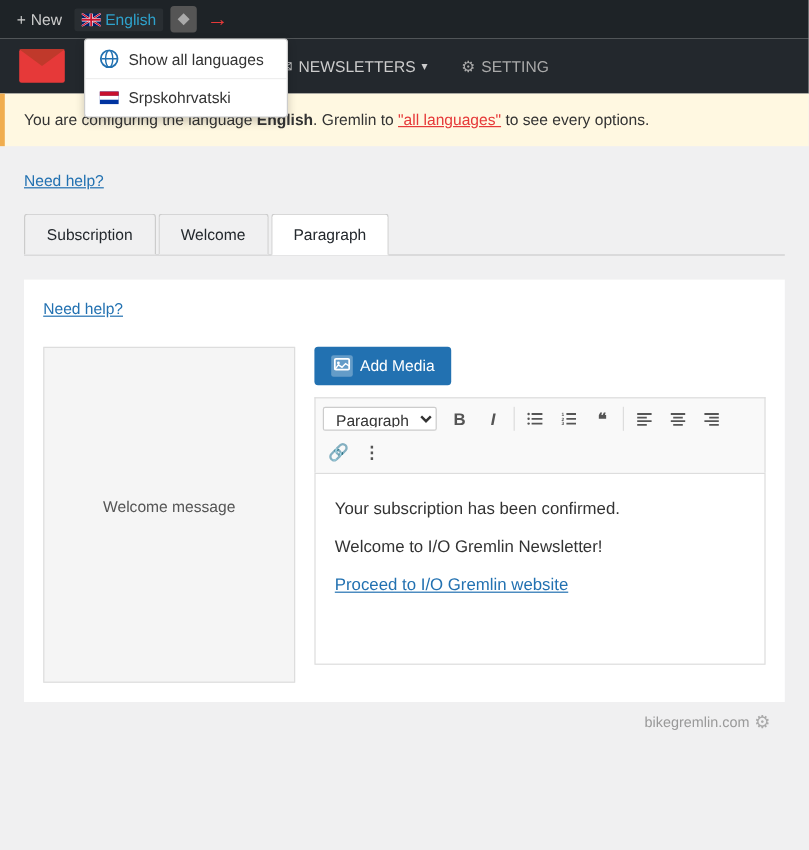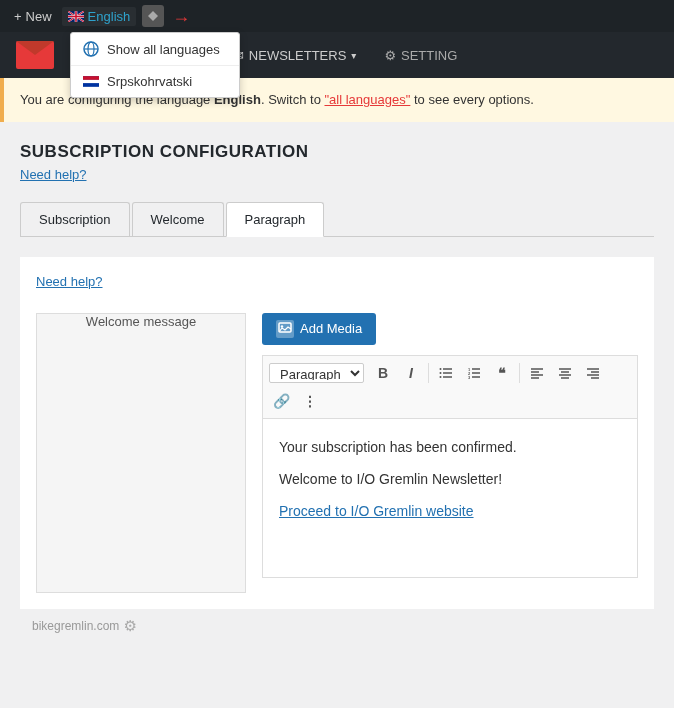--- a/index.html
+++ b/index.html
@@ -225,21 +225,21 @@
       margin-top: 8px;
     }
     .editor-sidebar {
       width: 210px;
       min-height: 280px;
       background: #f5f5f5;
       border: 1px solid #ddd;
       display: flex;
       flex-direction: column;
       align-items: center;
-      justify-content: flex-start;
+      justify-content: center;
       padding-bottom: 12px;
       flex-shrink: 0;
     }
     .editor-sidebar-label {
       font-size: 13px;
       color: #555;
       font-weight: 500;
     }
     .editor-main {
       flex: 1;
@@ -329,20 +329,21 @@
     }
 
     
     .footer-watermark {
       text-align: right;
       padding: 8px 12px;
       color: #999;
       font-size: 12px;
       display: flex;
       align-items: center;
+      justify-content: flex-end;
       gap: 4px;
       background: #f0f0f1;
     }
     .gear-icon-sm {
       color: #aaa;
       font-size: 15px;
     }
 
     
     .uk-flag {
@@ -423,25 +424,24 @@
       <span class="chevron">▾</span>
     </div>
     <div class="header-nav-item settings">
       <span>⚙</span>
       <span>SETTING</span>
     </div>
   </div>
 </div>
 
 <div class="info-banner">
-  <span>You are configuring the language </span><strong>English</strong><span>. Switch to </span><a>"all languages"</a><span> to see every options.</span>
+  <span>You are configuring the language </span><strong>English</strong><span>. Gremlin to </span><a>"all languages"</a><span> to see every options.</span>
 </div>
 
 <div class="main-content">
-  <h1 class="page-title">SUBSCRIPTION CONFIGURATION</h1>
   <a class="need-help-link">Need help?</a>
 
   
   <div class="tabs-bar">
     <div class="tab-item">Subscription</div>
     <div class="tab-item">Welcome</div>
     <div class="tab-item active">Paragraph</div>
   </div>
 
   

